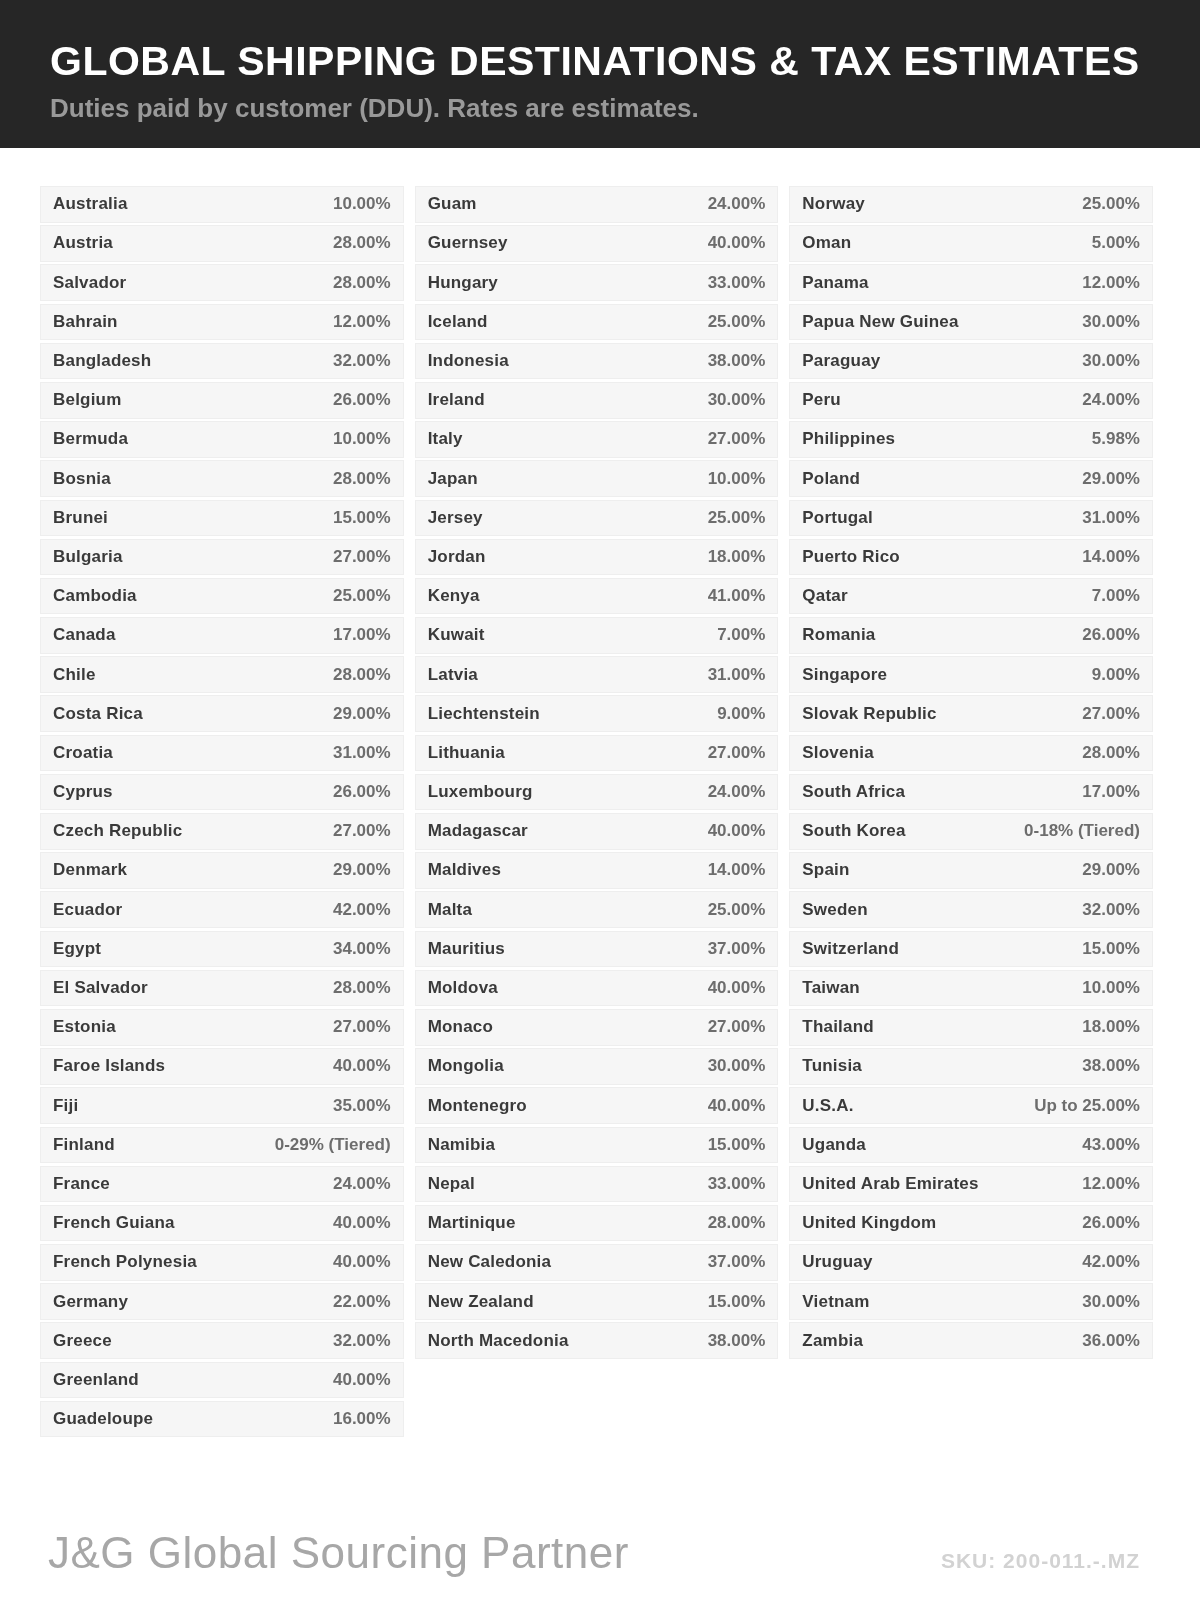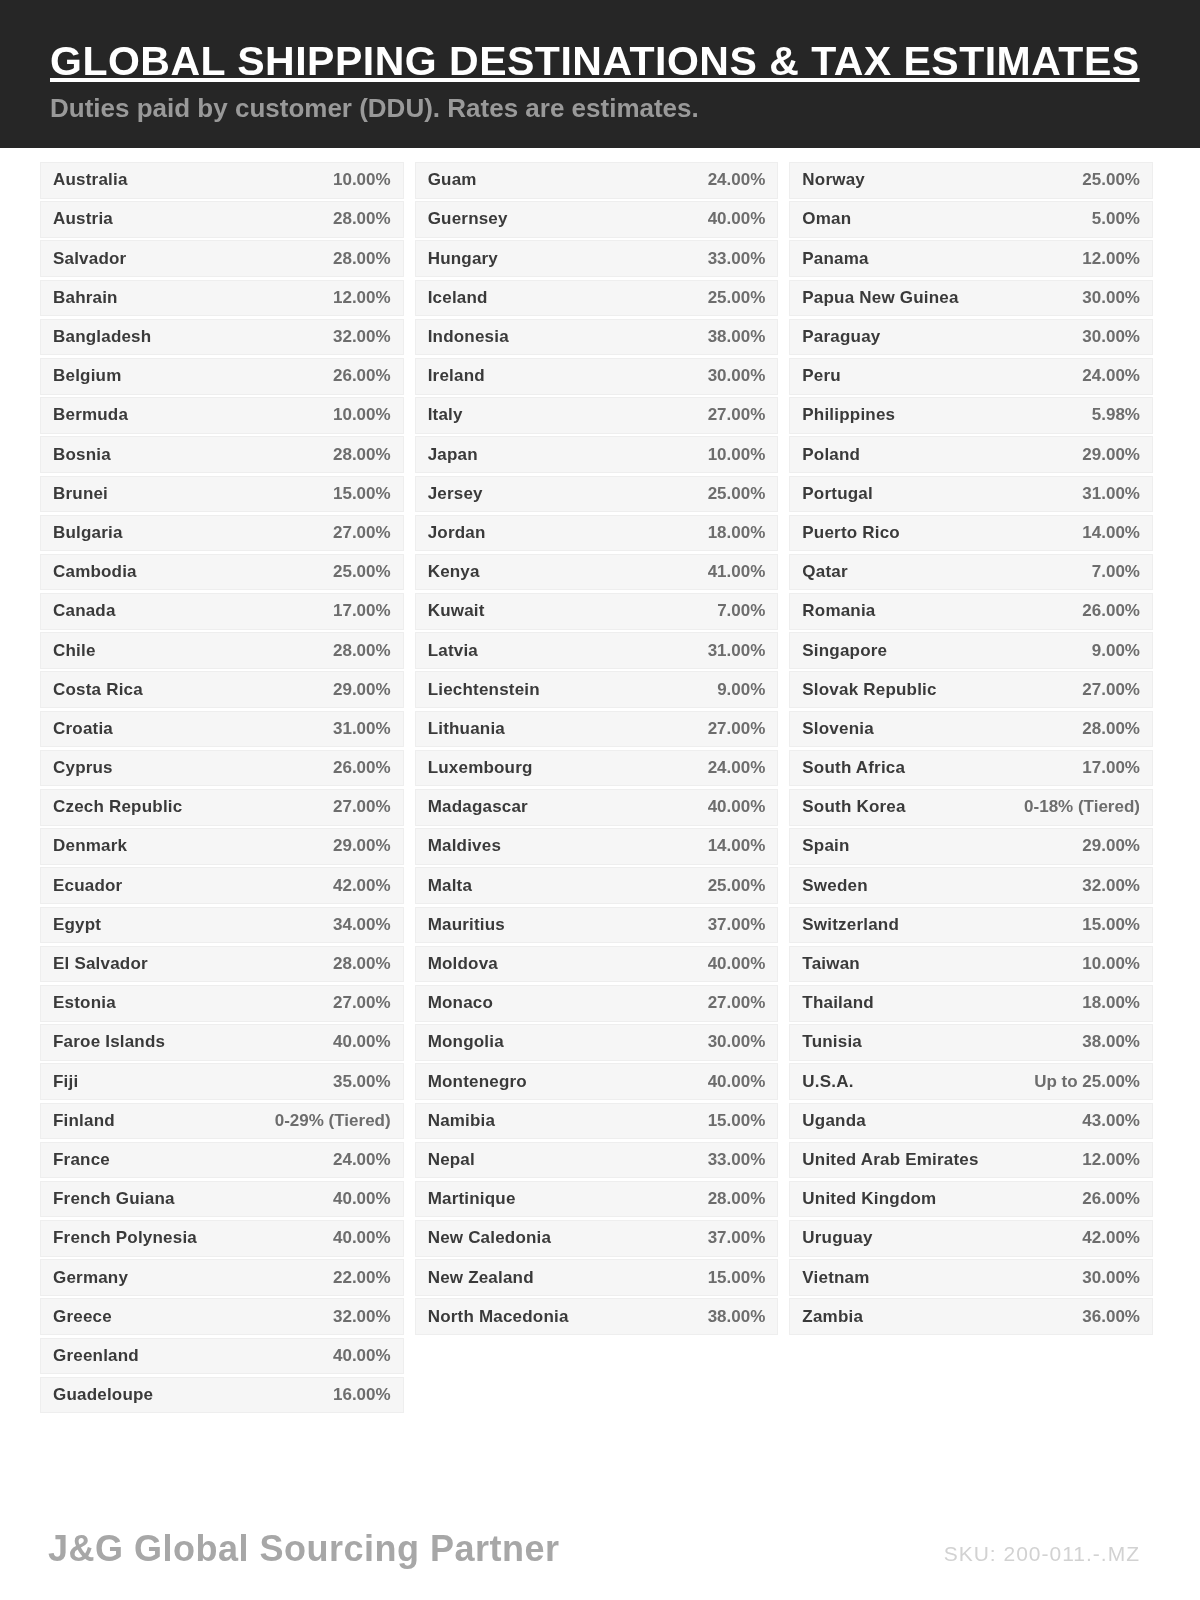--- a/index.html
+++ b/index.html
@@ -25,34 +25,33 @@
     flex-direction: column;
     justify-content: center;
   }
   .header h1 {
     margin: 0 0 8px 0;
     font-size: 41px;
     font-weight: bold;
     letter-spacing: 0.5px;
     color: #ffffff;
     white-space: nowrap;
-    text-decoration: underline;
   }
   .header p {
     margin: 0;
     font-size: 26px;
     font-weight: bold;
     color: #999999;
   }
   .table {
     display: grid;
     grid-template-columns: repeat(3, 1fr);
     column-gap: 11px;
     align-items: start;
-    margin: 14px 47px 0 40px;
+    margin: 38px 47px 0 40px;
   }
   .col {
     display: flex;
     flex-direction: column;
     row-gap: 2.6px;
   }
   .row {
     box-sizing: border-box;
     height: 36.6px;
     background: #f6f6f6;
@@ -79,28 +78,28 @@
   .footer {
     position: absolute;
     left: 48px;
     right: 60px;
     top: 1528px;
     display: flex;
     justify-content: space-between;
     align-items: baseline;
   }
   .brand {
-    font-size: 36px;
-    font-weight: bold;
+    font-size: 44px;
+    font-weight: normal;
     color: #a7a7a7;
     letter-spacing: 0.5px;
   }
   .sku {
     font-size: 21px;
-    font-weight: normal;
+    font-weight: bold;
     color: #d2d2d2;
     letter-spacing: 1px;
   }
 </style>
 </head>
 <body>
 
 <div class="page">
 
   <div class="header">

